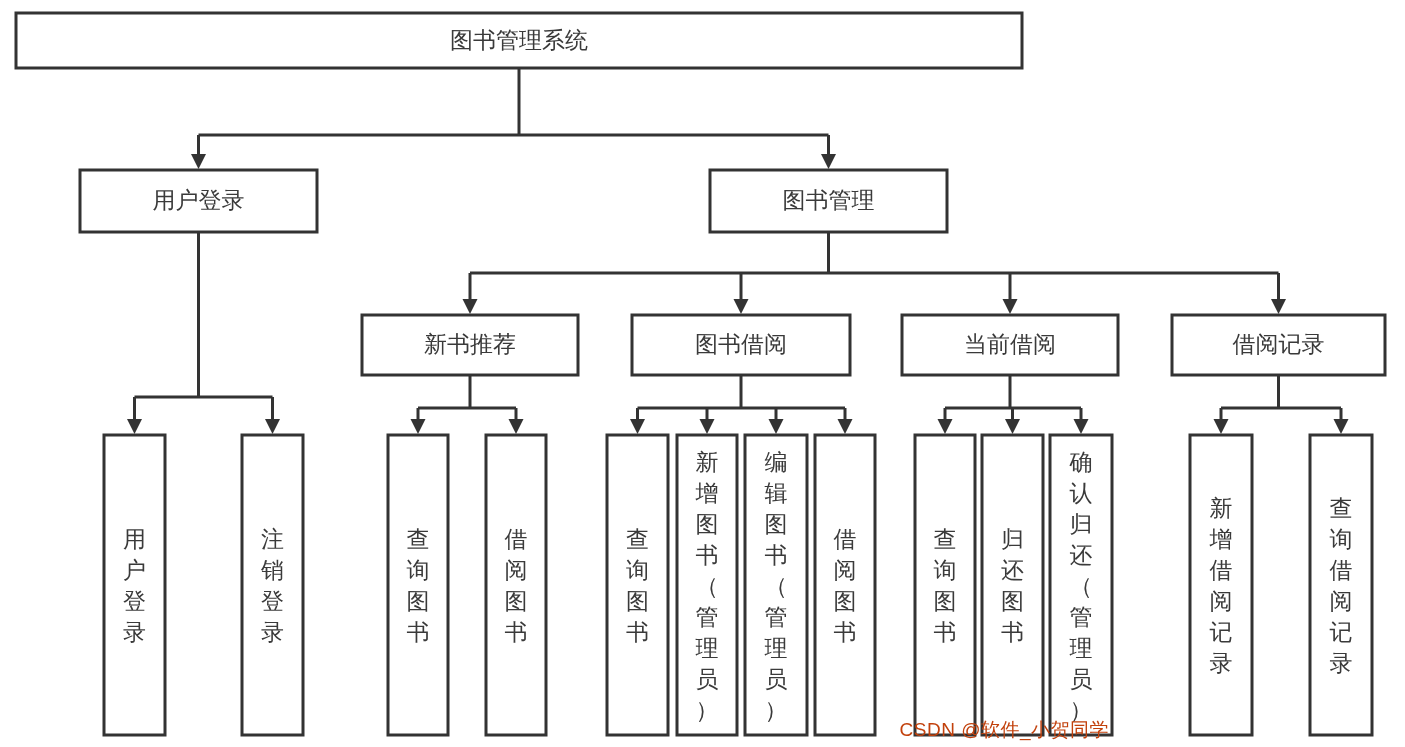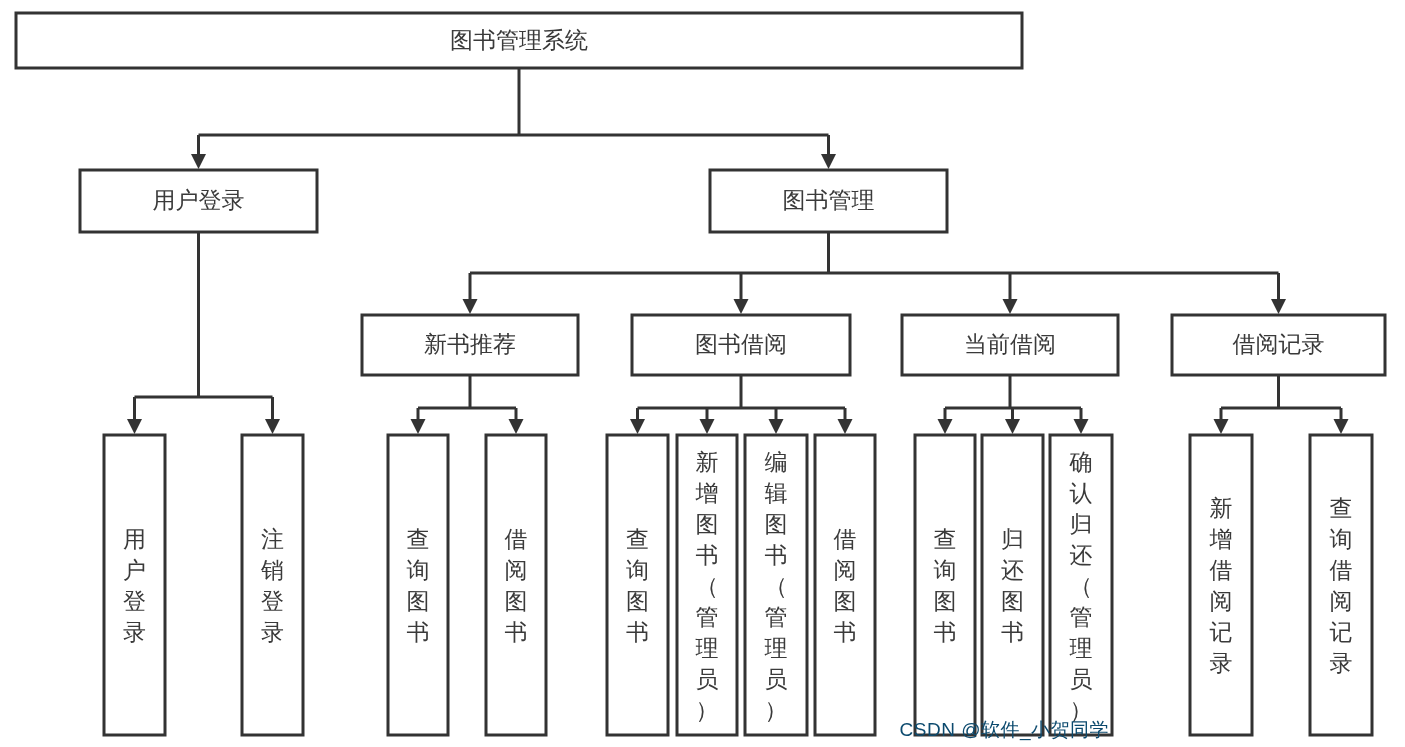--- a/index.html
+++ b/index.html
@@ -49,21 +49,21 @@
     font-size: 23px;
     fill: #3a3a3a;
     text-anchor: middle;
   }
   .watermark {
     position: absolute;
     right: 8px;
     bottom: 4px;
     font-family: "Liberation Sans", "DejaVu Sans", sans-serif;
     font-size: 19px;
-    color: #0c4a6e;
+    color: #c2410c;
     letter-spacing: 0.5px;
     white-space: nowrap;
     pointer-events: none;
   }
 </style>
 </head>
 <body>
 
 <div id="diagram-root">
   <svg id="diagram-svg" width="1405" height="747" viewBox="0 0 1405 747" xmlns="http://www.w3.org/2000/svg">

